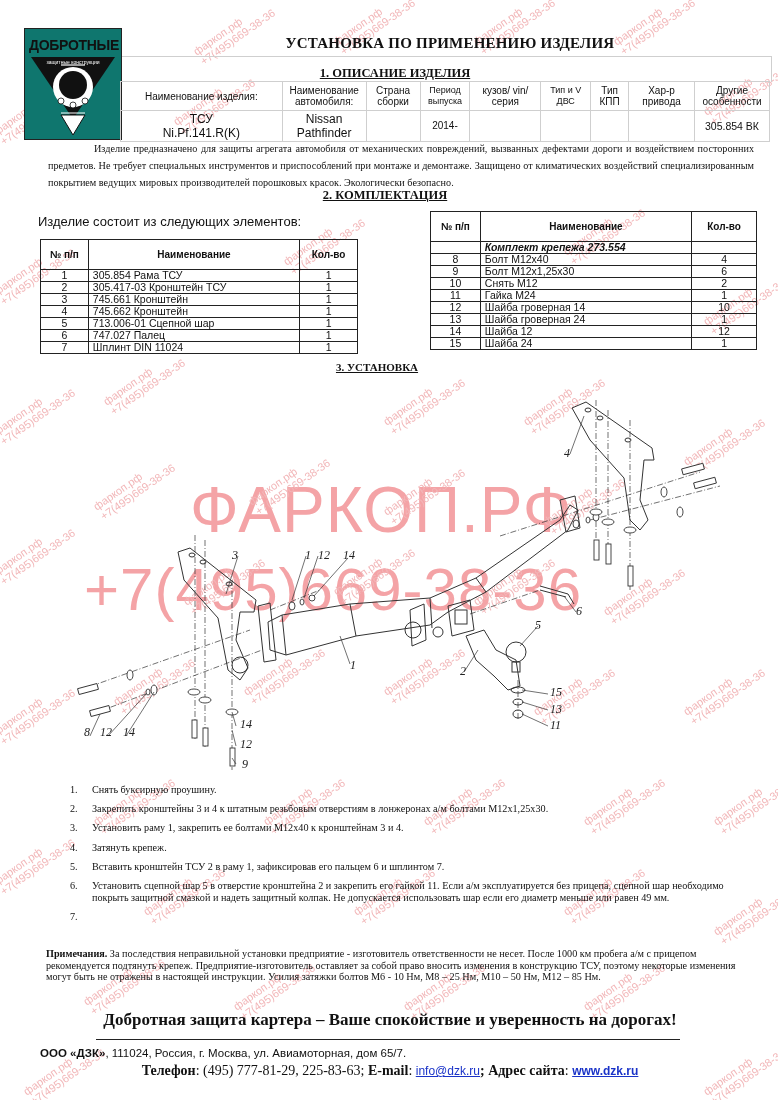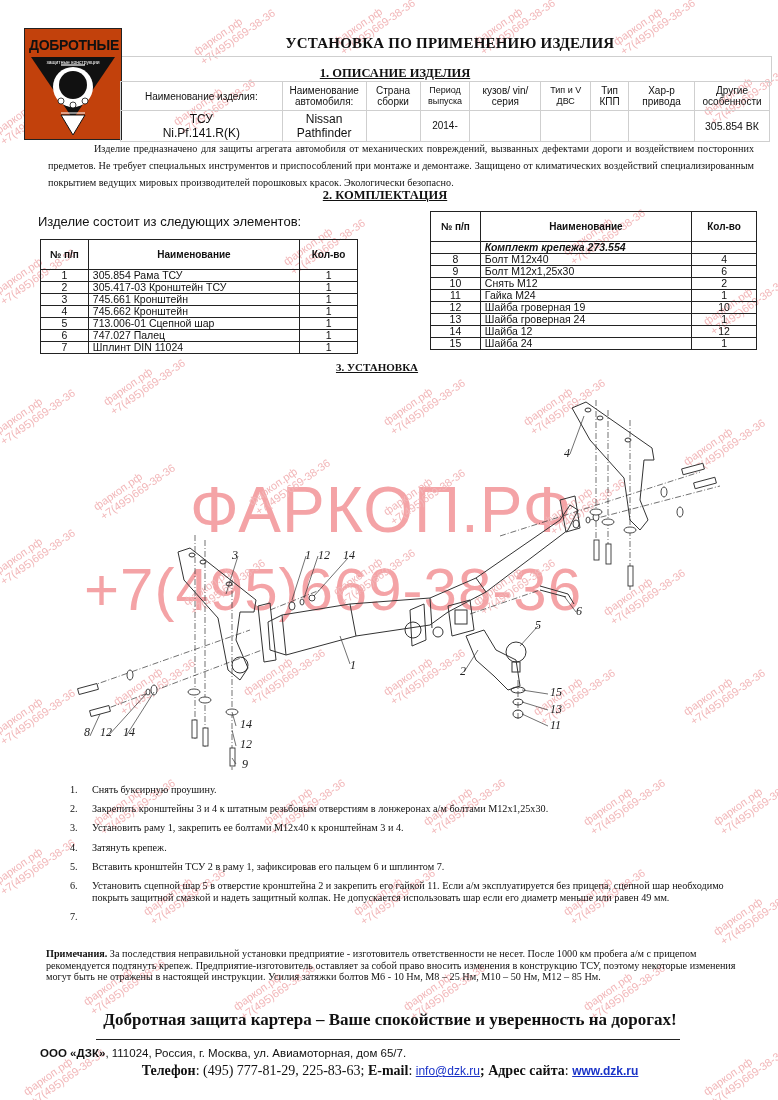--- a/index.html
+++ b/index.html
@@ -5,21 +5,21 @@
   html, body { margin:0; padding:0; background:#ffffff; }
   body { width:778px; height:1100px; position:relative; overflow:hidden; font-family:"Liberation Serif", serif; color:#111; }
   .abs { position:absolute; }
   .serif { font-family:"Liberation Serif", serif; }
 
   
   .wm-big { position:absolute; color:#f4a3a6; font-family:"Liberation Sans", sans-serif; font-weight:400; letter-spacing:1px; white-space:nowrap; z-index:0; }
   .wm-small { position:absolute; color:#f2b6b8; font-family:"Liberation Sans", sans-serif; font-size:11px; line-height:12px; transform:rotate(-35deg); white-space:nowrap; z-index:0; }
 
   
-  .logo { left:24px; top:28px; width:96px; height:110px; border:1.5px solid #222; background:#c2410c; z-index:2; }
+  .logo { left:24px; top:28px; width:96px; height:110px; border:1.5px solid #222; background:#0f766e; z-index:2; }
   .logo-word { position:absolute; left:4px; top:8px; width:88px; font-family:"Liberation Sans", sans-serif; font-weight:700; font-size:14px; letter-spacing:-0.3px; text-align:center; }
   .logo-tri { position:absolute; left:6px; top:28px; }
   .logo-sub { position:absolute; left:14px; top:30px; width:68px; font-size:5px; color:#fff; text-align:center; font-family:"Liberation Sans", sans-serif; }
 
   h1.title { position:absolute; left:130px; top:35px; width:640px; margin:0; text-align:center; font-size:15px; font-weight:700; letter-spacing:0.2px; z-index:2; }
   .sec-title { position:absolute; font-size:12.5px; font-weight:700; text-decoration:underline; z-index:2; text-align:center; }
 
   
   table.desc { position:absolute; left:120px; top:81px; width:650px; border-collapse:collapse; z-index:2; font-family:"Liberation Sans", sans-serif; }
   table.desc td { border:1px solid #cfcfcf; text-align:center; vertical-align:middle; padding:0 1px; }
@@ -255,21 +255,21 @@
         <td>Снять М12</td>
         <td class="q">2</td>
       </tr>
   <tr>
         <td class="n">11</td>
         <td>Гайка М24</td>
         <td class="q">1</td>
       </tr>
   <tr>
         <td class="n">12</td>
-        <td>Шайба гроверная 19</td>
+        <td>Шайба гроверная 14</td>
         <td class="q">10</td>
       </tr>
   <tr>
         <td class="n">13</td>
         <td>Шайба гроверная 24</td>
         <td class="q">1</td>
       </tr>
   <tr>
         <td class="n">14</td>
         <td>Шайба  12</td>

